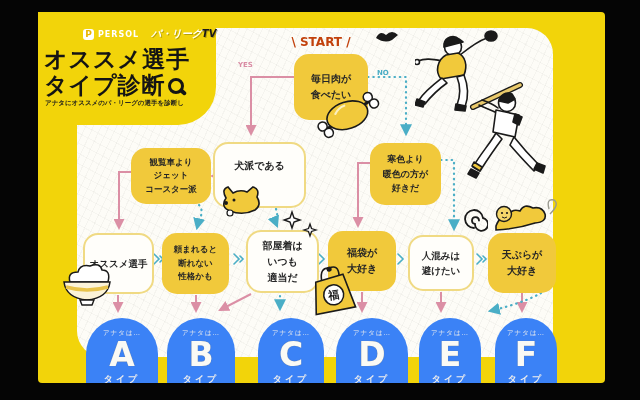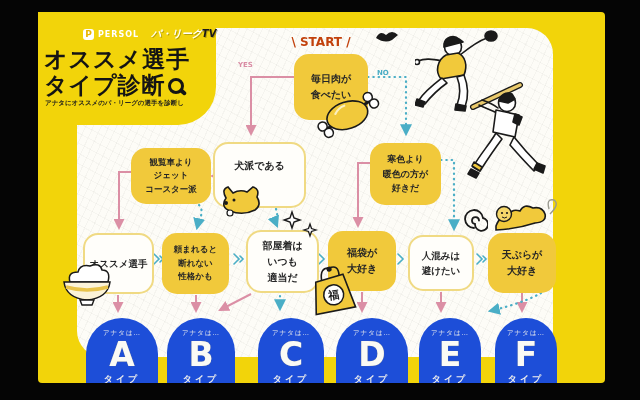--- a/index.html
+++ b/index.html
@@ -32,21 +32,21 @@
   .yes{color:#D98CA4;}
   .no{left:377px;top:69px;color:#49ACC4;}
 
   .qbox{position:absolute;box-sizing:border-box;display:flex;flex-direction:column;justify-content:center;
     align-items:center;text-align:center;font-weight:800;color:#262626;border-radius:15px;z-index:3;line-height:1.6;}
   .qbox.yellow{background:#F1C93B;}
   .qbox.white{background:#FFFEFA;border:2px solid #F0DA83;}
   .ill{position:absolute;z-index:4;}
   .arrows{position:absolute;left:0;top:0;z-index:2;}
 
-  .arch{position:absolute;top:318px;height:82px;background:#1d4ed8;border-radius:36px 36px 0 0;z-index:5;
+  .arch{position:absolute;top:318px;height:82px;background:#3b82f6;border-radius:36px 36px 0 0;z-index:5;
     display:flex;flex-direction:column;align-items:center;padding-top:11px;box-sizing:border-box;}
   .arch-pre{color:#EDEDED;font-size:6.5px;letter-spacing:1px;}
   .arch-letter{color:#FAFAF5;font-size:33px;font-weight:800;line-height:1.05;text-shadow:0 0 1px #777;}
   .arch-suf{color:#EDEDED;font-size:9px;font-weight:bold;letter-spacing:3px;}
 </style>
 </head>
 <body>
 
 <div class="canvas">
   <div class="panel"></div>

